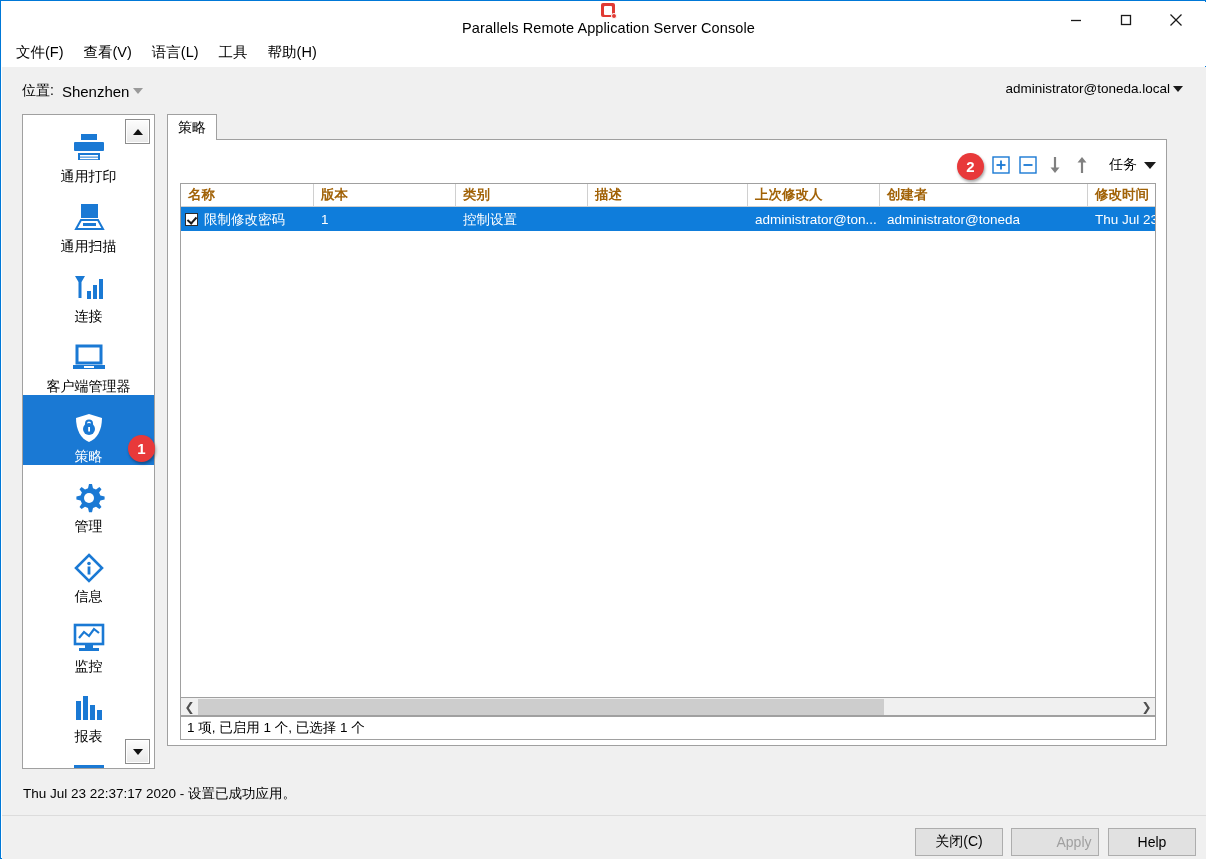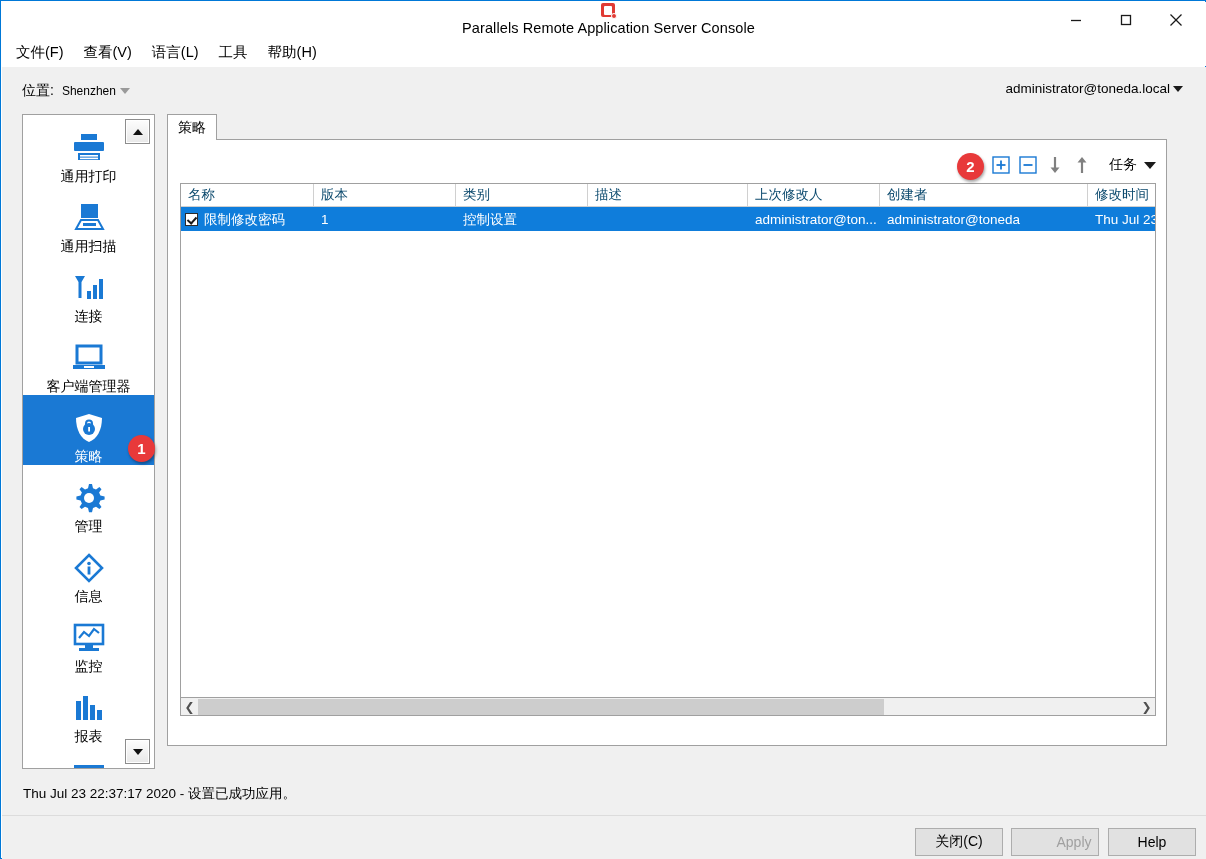--- a/index.html
+++ b/index.html
@@ -121,21 +121,21 @@
     height: 20px;
     display: flex;
     align-items: center;
   }
   #location-label {
     font-size: 14px;
     color: #000000;
     white-space: nowrap;
   }
   #location-value {
-    font-size: 12px;
+    font-size: 15px;
     color: #000000;
     margin-left: 8px;
     white-space: nowrap;
   }
   #location-caret {
     margin-left: 4px;
     width: 0; height: 0;
     border-left: 5px solid transparent;
     border-right: 5px solid transparent;
     border-top: 6px solid #9a9a9a;
@@ -314,28 +314,29 @@
     overflow: hidden;
   }
   #table-head {
     display: flex;
     height: 22px;
     background: #ffffff;
     border-bottom: 1px solid #d0d0d0;
   }
   .th {
     font-size: 13.5px;
-    color: #0c4a6e;
+    color: #a16207;
     padding-left: 7px;
     box-sizing: border-box;
     border-right: 1px solid #d0d0d0;
     line-height: 21px;
     white-space: nowrap;
     overflow: hidden;
     flex: none;
+    font-weight: bold;
   }
   .th:last-child { border-right: none; }
   #table-body { background: #ffffff; }
   .tr {
     display: flex;
     height: 24px;
     align-items: center;
   }
   .tr.selected { background: #0f7ddb; }
   .td {
@@ -699,20 +700,21 @@
     </div>
 
     <div id="h-scroll">
       <div class="hs-arrow">❮</div>
       <div id="hs-track">
         <div id="hs-thumb"></div>
       </div>
       <div class="hs-arrow">❯</div>
     </div>
 
+    <div id="panel-status">1 项, 已启用 1 个, 已选择 1 个</div>
   </div>
 
   <div class="badge" id="badge-policy">1</div>
   <div class="badge" id="badge-toolbar">2</div>
 
   <div id="log-line">Thu Jul 23 22:37:17 2020 - 设置已成功应用。</div>
 
   <div id="bottom-bar">
     <div class="dlg-btn" id="btn-close-dlg">关闭(C)</div>
     <div class="dlg-btn" id="btn-apply">Apply</div>

